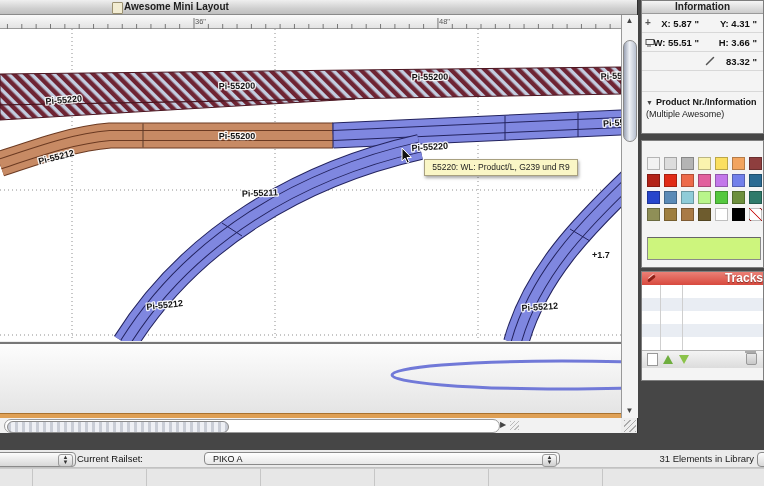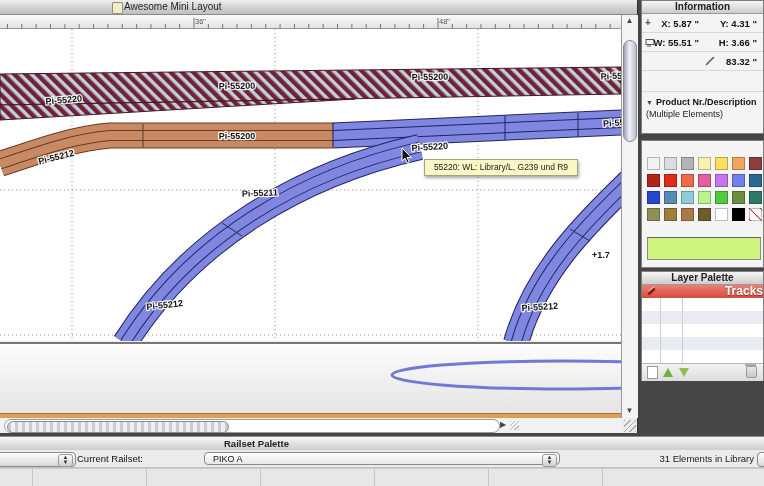--- a/index.html
+++ b/index.html
@@ -6,21 +6,21 @@
   body{font-family:"Liberation Sans",sans-serif;}
   #root{position:relative;width:764px;height:486px;background:#464646;overflow:hidden;
         font-family:"Liberation Sans",sans-serif;-webkit-font-smoothing:antialiased;}
   .abs{position:absolute;}
 
   
   #main-window{left:0;top:0;width:637px;height:433px;background:#ededed;border-right:1px solid #2e2e2e;}
   #titlebar{left:0;top:0;width:637px;height:14px;
     background:linear-gradient(#efefef,#cfcfcf 60%,#bfbfbf);border-bottom:1px solid #8a8a8a;}
   #title-icon{left:112px;top:2px;width:9px;height:10px;background:#f2ecd2;border:1px solid #9a9070;border-radius:1px;}
-  #title-text{left:124px;top:1px;font-size:10px;font-weight:normal;color:#1d1d1d;white-space:nowrap;}
+  #title-text{left:124px;top:1px;font-size:10px;font-weight:bold;color:#1d1d1d;white-space:nowrap;}
 
   #ruler{left:0;top:15px;width:621px;height:13px;background:linear-gradient(#fafafa,#e3e3e3);
     border-bottom:1px solid #9a9a9a;}
   .ruler-num{font:7.5px "Liberation Sans",sans-serif;fill:#555;}
 
   #canvas{left:0;top:29px;width:621px;height:312px;background:#ffffff;overflow:hidden;}
   .track-label{font:bold 9px "Liberation Sans",sans-serif;fill:#141414;
     paint-order:stroke;stroke:rgba(255,255,255,.88);stroke-width:2.6px;stroke-linejoin:round;}
 
   #tooltip{left:424px;top:159px;width:152px;height:15px;background:#faf6c6;border:1px solid #a8a080;
@@ -234,21 +234,21 @@
             <text x="540" y="281" text-anchor="middle" transform="rotate(-4 540 281)" class="track-label">Pi-55212</text>
             <text x="601" y="229" text-anchor="middle" transform="rotate(0 601 229)" class="track-label">+1.7</text>
           </g>
 
         <g transform="translate(402,119)">
           <path d="M0,0 L0,13 L3,10.2 L5.2,15 L7.3,14 L5,9.5 L9.3,9.5 Z" fill="#111" stroke="#fff" stroke-width="1"></path>
         </g>
       </svg>
 
       
-      <div id="tooltip" class="abs" style="left:424px;top:130px;">55220: WL:  Library/L, G239 und R9</div>
+      <div id="tooltip" class="abs" style="left:424px;top:130px;">55220: WL:  Product/L, G239 und R9</div>
     </div>
 
     <div id="preview-pane" class="abs">
       <svg width="621" height="75">
         <ellipse cx="562" cy="31" rx="170" ry="14" fill="none" stroke="#7179d8" stroke-width="3"></ellipse>
       </svg>
     </div>
     <div id="baseboard-edge" class="abs"></div>
 
     <div id="hscroll-row" class="abs">
@@ -286,22 +286,22 @@
     </div>
     <div class="info-row">
       <span class="abs" style="right:48px;top:4px;">
         <svg width="10" height="10">
             <line x1="1.5" y1="8.5" x2="8.5" y2="1.5" stroke="#555" stroke-width="1.5" stroke-linecap="round"></line>
           </svg>
       </span>
       <span class="iv2">83.32 "</span>
     </div>
     <div style="height:20px;border-bottom:1px solid #d8d8d8;"></div>
-    <div id="product-title"><span class="disclosure">▼</span><span>Product Nr./Description</span></div>
-    <div id="product-sub">(Multiple Elements)</div>
+    <div id="product-title"><span class="disclosure">▼</span><span>Product Nr./Information</span></div>
+    <div id="product-sub">(Multiple Awesome)</div>
   </div>
 
   <div class="panel abs" style="top:140px;height:128px;">
     <div id="swatch-grid">
         <div class="swatch" style="background: rgb(242, 242, 242); left: 0px; top: 0px;"></div>
         <div class="swatch" style="background: rgb(220, 220, 220); left: 17px; top: 0px;"></div>
         <div class="swatch" style="background: rgb(180, 180, 180); left: 34px; top: 0px;"></div>
         <div class="swatch" style="background: rgb(250, 243, 174); left: 51px; top: 0px;"></div>
         <div class="swatch" style="background: rgb(251, 223, 96); left: 68px; top: 0px;"></div>
         <div class="swatch" style="background: rgb(242, 164, 95); left: 85px; top: 0px;"></div>
@@ -325,40 +325,36 @@
         <div class="swatch" style="background: rgb(169, 122, 70); left: 34px; top: 51px;"></div>
         <div class="swatch" style="background: rgb(110, 92, 46); left: 51px; top: 51px;"></div>
         <div class="swatch" style="background: rgb(255, 255, 255); left: 68px; top: 51px;"></div>
         <div class="swatch" style="background: rgb(0, 0, 0); left: 85px; top: 51px;"></div>
         <div class="swatch swatch-none" style="left: 102px; top: 51px;"></div>
       </div>
     <div id="selected-color" style="background: rgb(205, 245, 125);"></div>
   </div>
 
   <div class="panel abs" style="top:271px;height:110px;">
-    <div class="panel-header">Layer Palette</div>
     <div id="layer-row" style="background: linear-gradient(rgb(234, 128, 118), rgb(216, 73, 62));">
       <span id="layer-tool-icon"></span>
       <span>Tracks</span>
     </div>
     <div id="layer-rows">
       <div class="layer-col" style="left:18px;"></div>
       <div class="layer-col" style="left:40px;"></div>
     </div>
     <div id="layer-toolbar">
       <span id="page-icon"></span>
       <span class="tri-up" style="left:21px;top:4px;"></span>
       <span class="tri-down" style="left:37px;top:4px;"></span>
       <span id="trash-icon"></span>
     </div>
   </div>
 
-  <div id="railset-titlebar" class="abs">
-    <div id="railset-title" class="abs">Railset Palette</div>
-  </div>
   <div id="railset-controls" class="abs">
     <div id="cut-popup" class="abs">
       <span class="stepper" style="right:2px;">▲<br>▼</span>
     </div>
     <div id="railset-label" class="abs">Current Railset:</div>
     <div id="railset-popup" class="abs">
       <span>PIKO A</span>
       <span class="stepper" style="right:2px;">▲<br>▼</span>
     </div>
     <div id="library-count" class="abs">31 Elements in Library</div>

